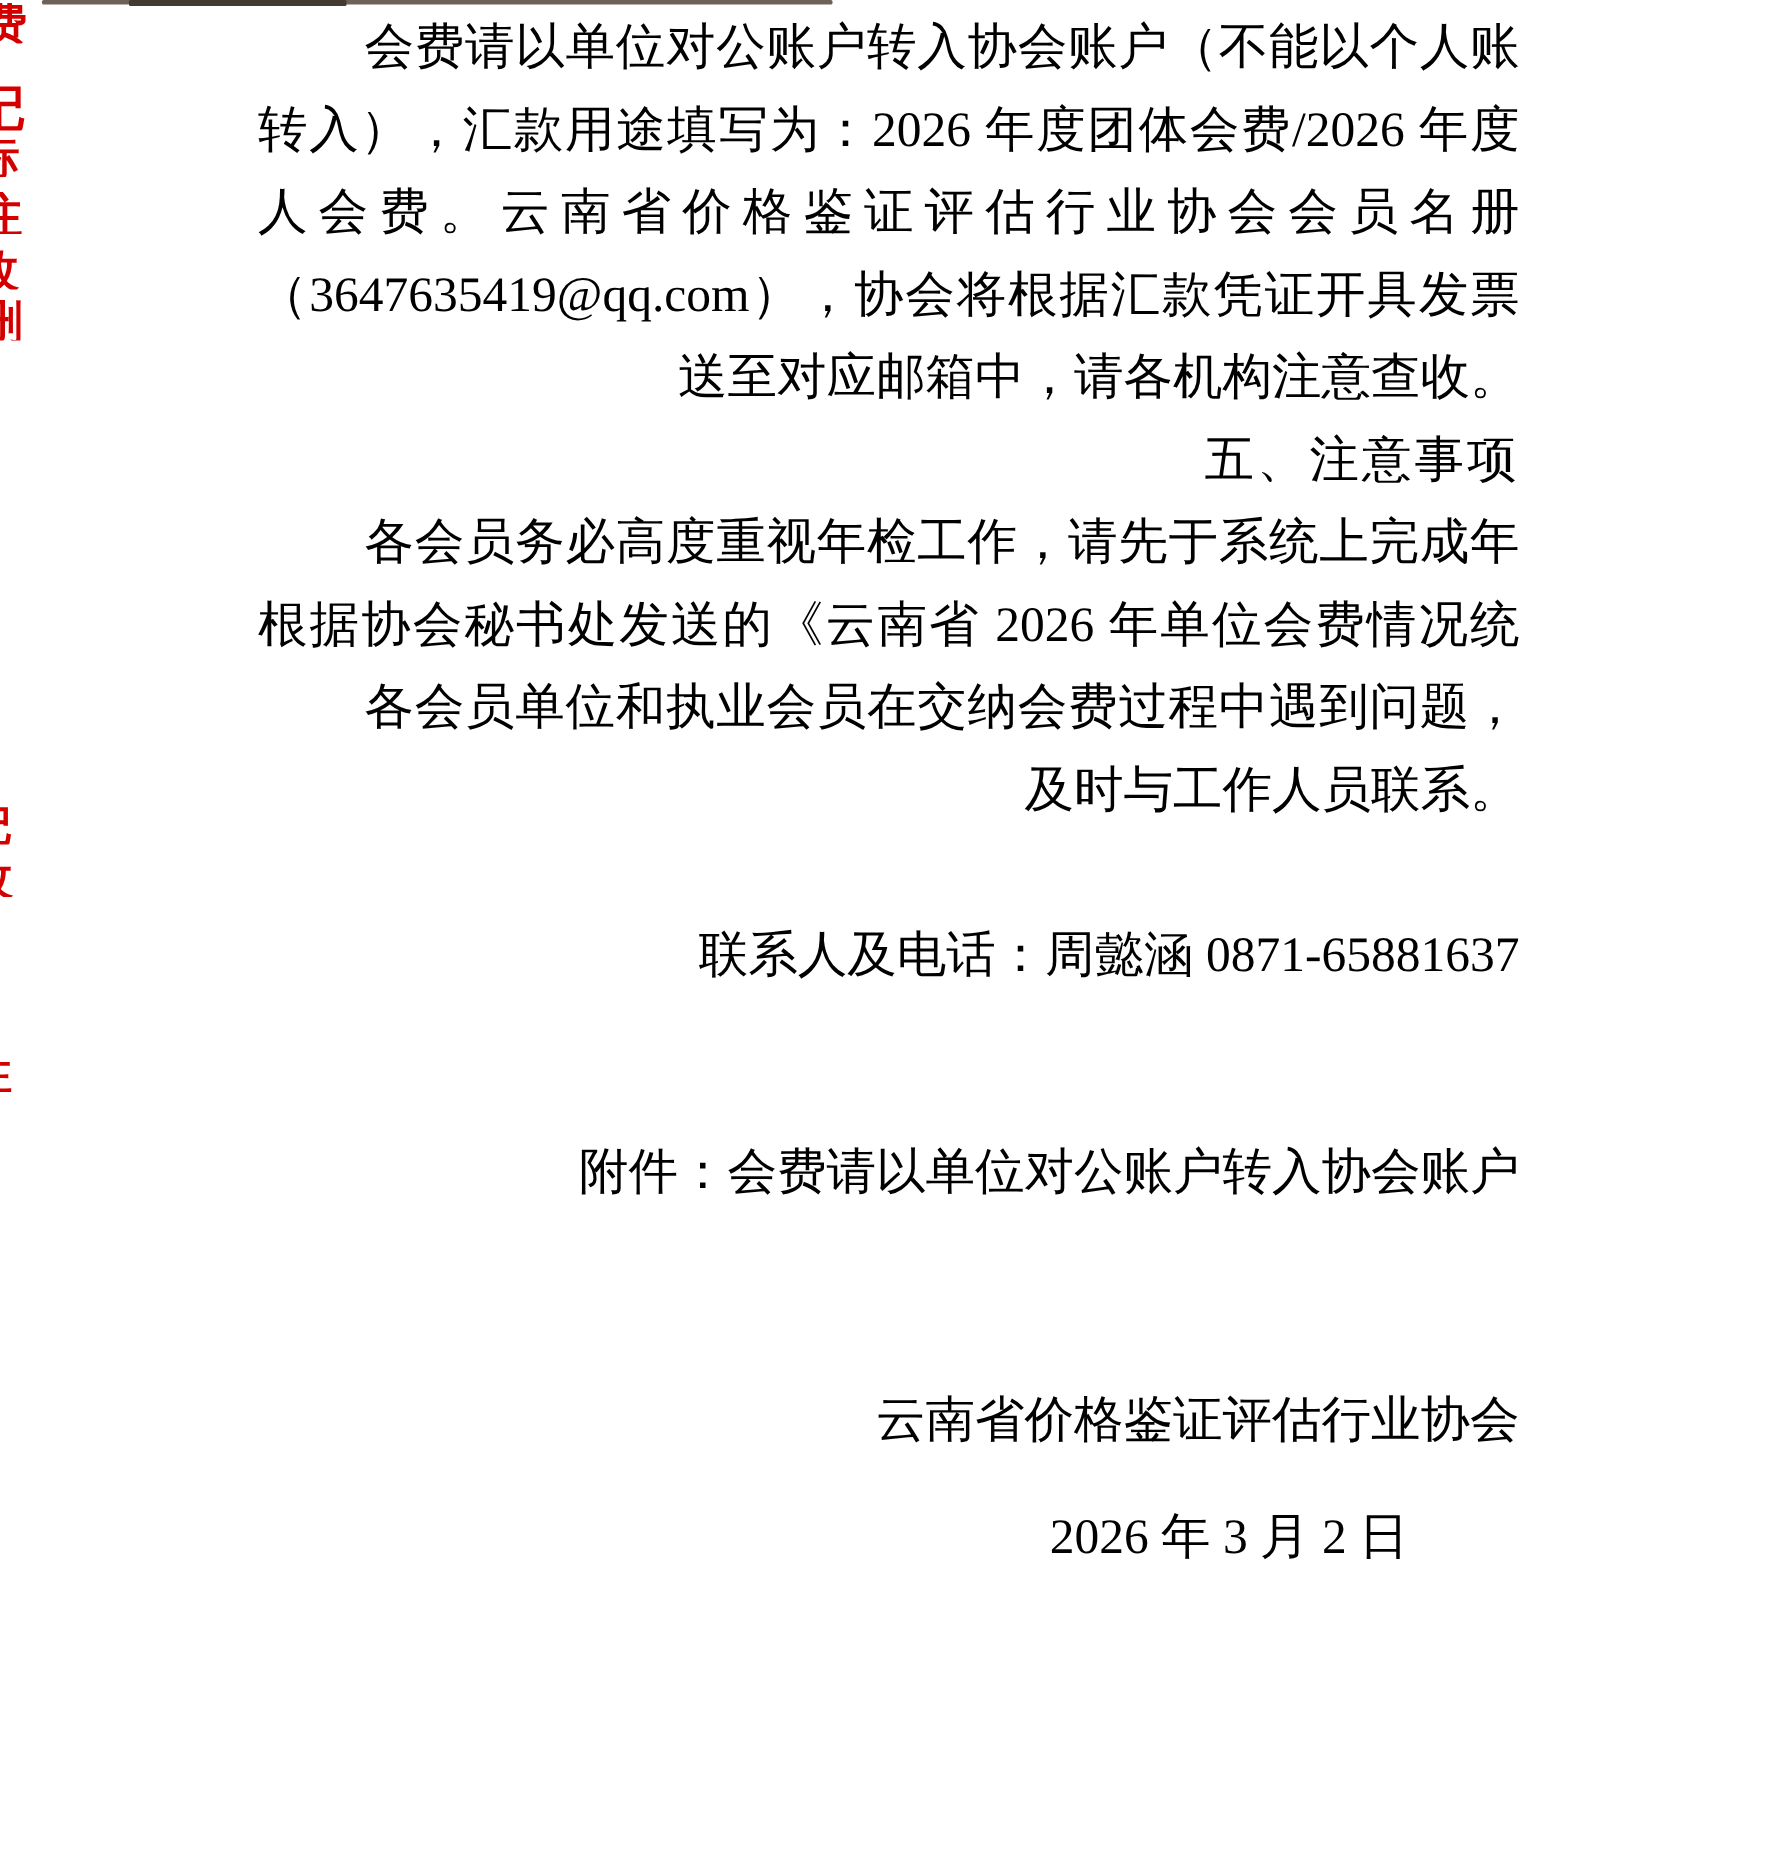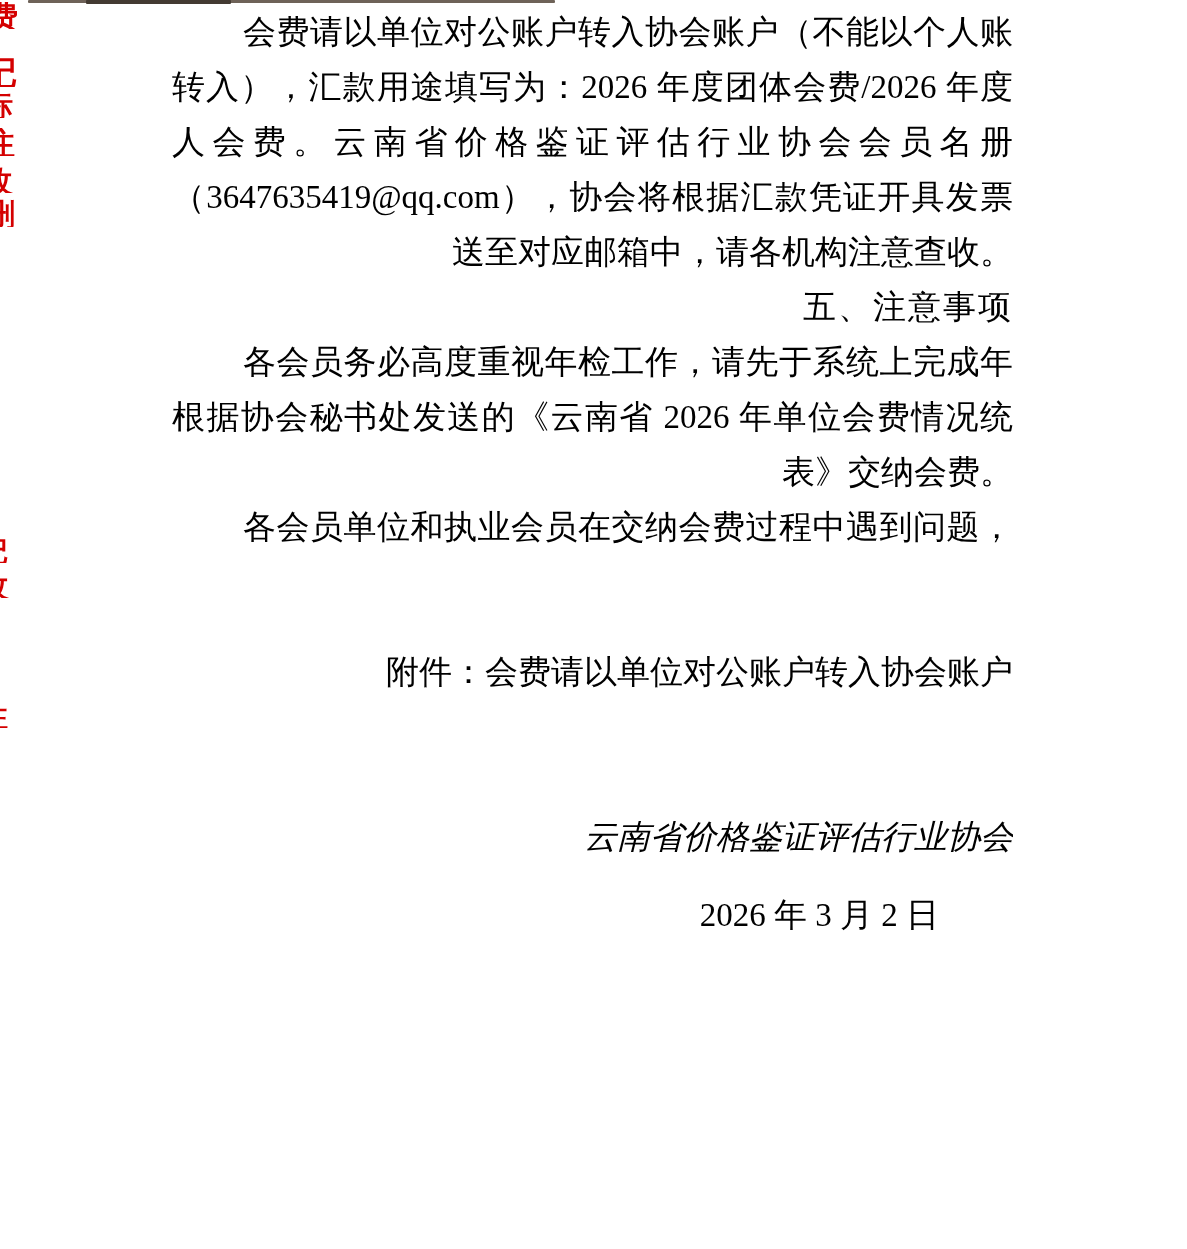--- a/index.html
+++ b/index.html
@@ -57,24 +57,25 @@
 <div class="page">
   <div class="content">
       <div class="line indent stretch">会费请以单位对公账户转入协会账户（不能以个人账户</div>
       <div class="line stretch">转入），汇款用途填写为：2026 年度团体会费/2026 年度个</div>
       <div class="line stretch">人会费。云南省价格鉴证评估行业协会会员名册</div>
       <div class="line stretch">（3647635419@qq.com），协会将根据汇款凭证开具发票并发</div>
       <div class="line">送至对应邮箱中，请各机构注意查收。</div>
       <div class="line indent bold">五、注意事项</div>
       <div class="line indent stretch">各会员务必高度重视年检工作，请先于系统上完成年检，</div>
       <div class="line stretch">根据协会秘书处发送的《云南省 2026 年单位会费情况统计</div>
-      <div class="line">表》交纳会费。</div>
       <div class="line indent stretch">各会员单位和执业会员在交纳会费过程中遇到问题，请</div>
+      <div class="line">及时与工作人员联系。</div>
+      <div class="line indent" style="margin-top: 55px;">联系人及电话：周懿涵 0871-65881637</div>
       <div class="line" style="margin-top: 90px;">附件：会费请以单位对公账户转入协会账户</div>
-      <div class="line right" style="margin-top: 110px; font-style: italic;">云南省价格鉴证评估行业协会</div>
+      <div class="line right" style="margin-top: 110px;">云南省价格鉴证评估行业协会</div>
       <div class="line right" style="margin-top: 23px; padding-right: 74px; font-family: Liberation Serif, serif;">2026 年 3 月 2 日</div>
     </div>
 <div class="top-strip" style="left: 28px; width: 527px; height: 3px; background: rgb(110, 98, 88);"></div>
     <div class="top-strip" style="left: 86px; width: 145px; height: 4px; background: rgb(67, 58, 50);"></div>
     <div class="red-mark" style="top: 2px; width: 22px; height: 27px; color: rgb(212, 0, 0);">
       <span style="margin-left: -12px; font-size: 30px;">费</span>
     </div>
     <div class="red-mark" style="top: 57px; width: 18px; height: 30px; color: rgb(212, 0, 0);">
       <span style="margin-left: -16px; font-size: 33px;">记</span>
     </div>

